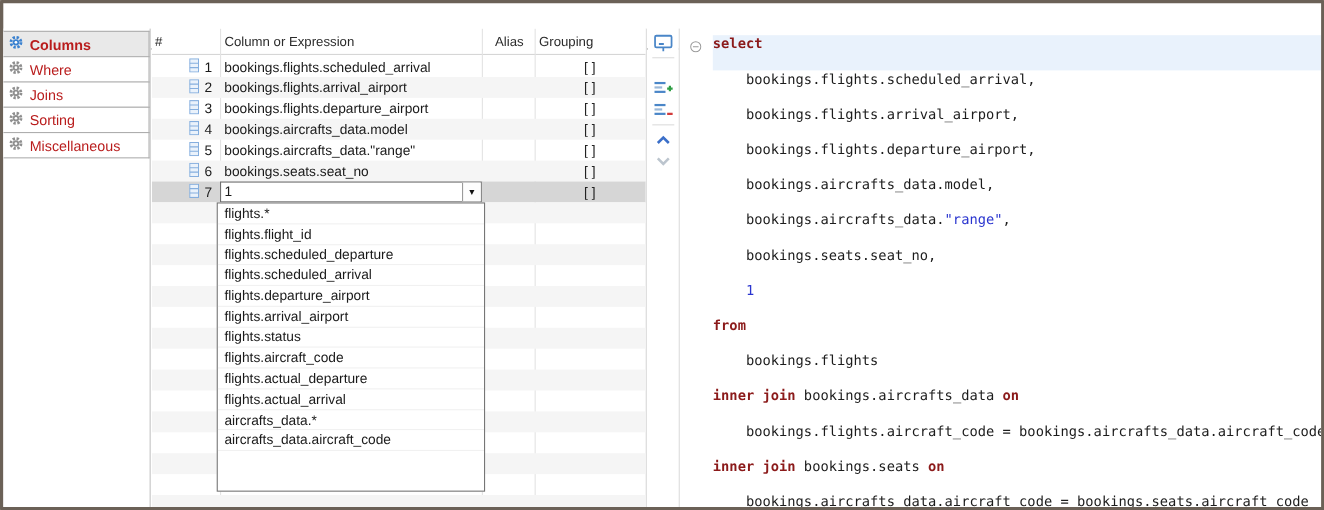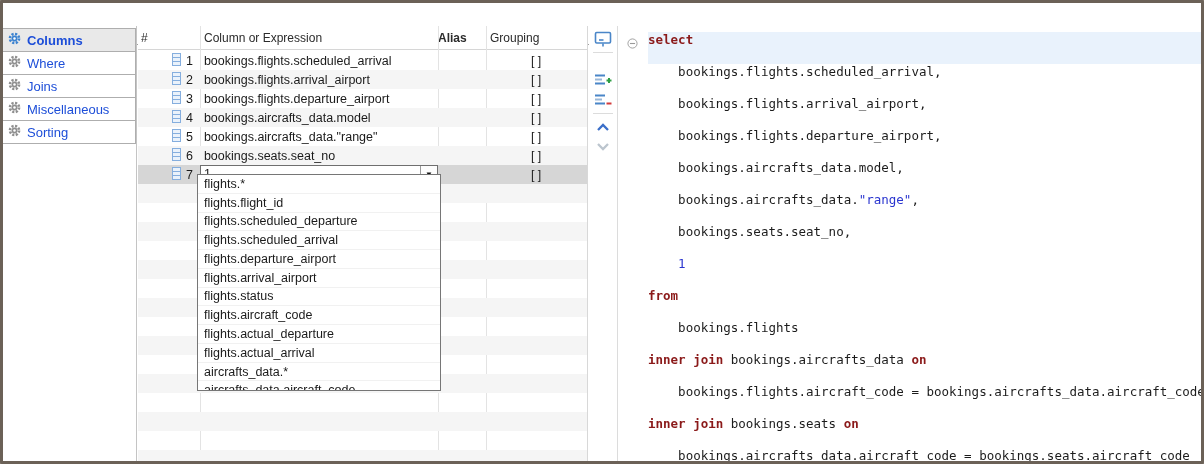--- a/index.html
+++ b/index.html
@@ -15,44 +15,44 @@
     position:absolute;left:0;top:0;height:22px;display:flex;align-items:center;gap:6px;
     padding:0 9px 0 7px;background:#fff;border:1px solid #8e8e8e;border-bottom:none;
     font-size:12.5px;color:#111;
   }
   .tab .close{display:flex;align-items:center;justify-content:center;width:13px;height:13px;cursor:pointer;}
   
   .sidebar{position:absolute;left:0;top:23px;bottom:0;width:134px;background:#fff;border-right:1px solid #c4c4c4;padding-top:3px;}
   .side-item{
     display:flex;align-items:center;gap:6px;height:24px;margin-top:-1px;
     border:1px solid #aeaeae;border-left:none;background:#fff;padding-left:5px;
-    font-size:13px;color:#1d4ed8;cursor:pointer;
+    font-size:13px;color:#b91c1c;cursor:pointer;
   }
   .side-item.active{background:#e9e9e9;font-weight:bold;}
   
   .grid{position:absolute;left:135px;top:23px;bottom:0;width:450px;background:#fff;border-right:1px solid #d8d8d8;overflow:hidden;}
   .grid-header{position:absolute;left:0;top:0;right:0;height:24px;background:#fff;border-bottom:1px solid #d6d6d6;font-size:12px;color:#2b2b2b;}
   .grid-header span{position:absolute;top:5px;}
-  .gh-num{left:3px;} .gh-expr{left:66px;} .gh-alias{left:300px;font-weight:bold;} .gh-group{left:352px;}
+  .gh-num{left:3px;} .gh-expr{left:66px;} .gh-alias{left:312px;} .gh-group{left:352px;}
   .vline{position:absolute;top:0;bottom:0;width:1px;background:#e3e3e3;}
   .rows{position:absolute;left:0;top:25px;right:0;bottom:0;}
   .grow{position:relative;height:19px;display:flex;align-items:center;font-size:12.5px;}
   .grow.shade{background:#f5f5f5;}
   .grow.selected{background:#d6d6d6;}
   .cell-num{width:62px;display:flex;align-items:center;justify-content:flex-end;gap:5px;padding-right:7px;}
   .cell-expr{width:238px;padding-left:4px;overflow:hidden;white-space:nowrap;}
   .cell-alias{width:48px;}
   .cell-group{width:102px;text-align:center;color:#222;}
   
   .combo{position:absolute;left:62px;top:0;width:238px;height:19px;background:#fff;border:1px solid #6f6f6f;display:flex;}
   .combo .val{flex:1;padding:1px 0 0 3px;font-size:12.5px;}
   .combo .arrow{width:17px;border-left:1px solid #9a9a9a;background:#fdfdfd;display:flex;align-items:center;justify-content:center;font-size:8px;color:#111;cursor:pointer;}
   
   .dropdown{
-    position:absolute;left:59px;top:148px;width:244px;height:217px;background:#fff;
+    position:absolute;left:59px;top:158px;width:244px;height:263px;background:#fff;
     border:1px solid #767676;z-index:5;font-size:12.5px;overflow:hidden;
   }
   .dd-item{height:18.78px;display:flex;align-items:center;padding-left:6px;border-bottom:1px solid #f1f1f1;cursor:pointer;white-space:nowrap;}
   
   .toolbar{position:absolute;left:586px;top:23px;bottom:0;width:28px;background:#fff;display:flex;flex-direction:column;align-items:center;padding-top:3px;}
   .tbtn{width:24px;height:20px;display:flex;align-items:center;justify-content:center;cursor:pointer;}
   .tsep{width:20px;height:1px;background:#dcdcdc;margin:3px 0;}
   .tgap{height:14px;}
   
   .sql{position:absolute;left:614px;top:23px;right:0;bottom:0;background:#fff;border-left:1px solid #dcdcdc;overflow:hidden;}
@@ -112,29 +112,29 @@
             <circle cx="8" cy="8" r="1.5" fill="#fff"></circle>
           </svg></span>
         <span>Joins</span>
       </div>
       <div class="side-item">
         <span><svg width="13" height="13" viewBox="0 0 16 16">
             <circle cx="8" cy="8" r="5.6" fill="none" stroke="#8f8f8f" stroke-width="3.2" stroke-dasharray="2.6 1.8"></circle>
             <circle cx="8" cy="8" r="3.6" fill="#8f8f8f"></circle>
             <circle cx="8" cy="8" r="1.5" fill="#fff"></circle>
           </svg></span>
-        <span>Miscellaneous</span>
+        <span>Sorting</span>
       </div>
       <div class="side-item">
         <span><svg width="13" height="13" viewBox="0 0 16 16">
             <circle cx="8" cy="8" r="5.6" fill="none" stroke="#8f8f8f" stroke-width="3.2" stroke-dasharray="2.6 1.8"></circle>
             <circle cx="8" cy="8" r="3.6" fill="#8f8f8f"></circle>
             <circle cx="8" cy="8" r="1.5" fill="#fff"></circle>
           </svg></span>
-        <span>Sorting</span>
+        <span>Miscellaneous</span>
       </div>
     </div>
 
   <div class="grid">
     <div class="grid-header">
       <span class="gh-num">#</span>
       <span class="gh-expr">Column or Expression</span>
       <span class="gh-alias">Alias</span>
       <span class="gh-group">Grouping</span>
     </div>

